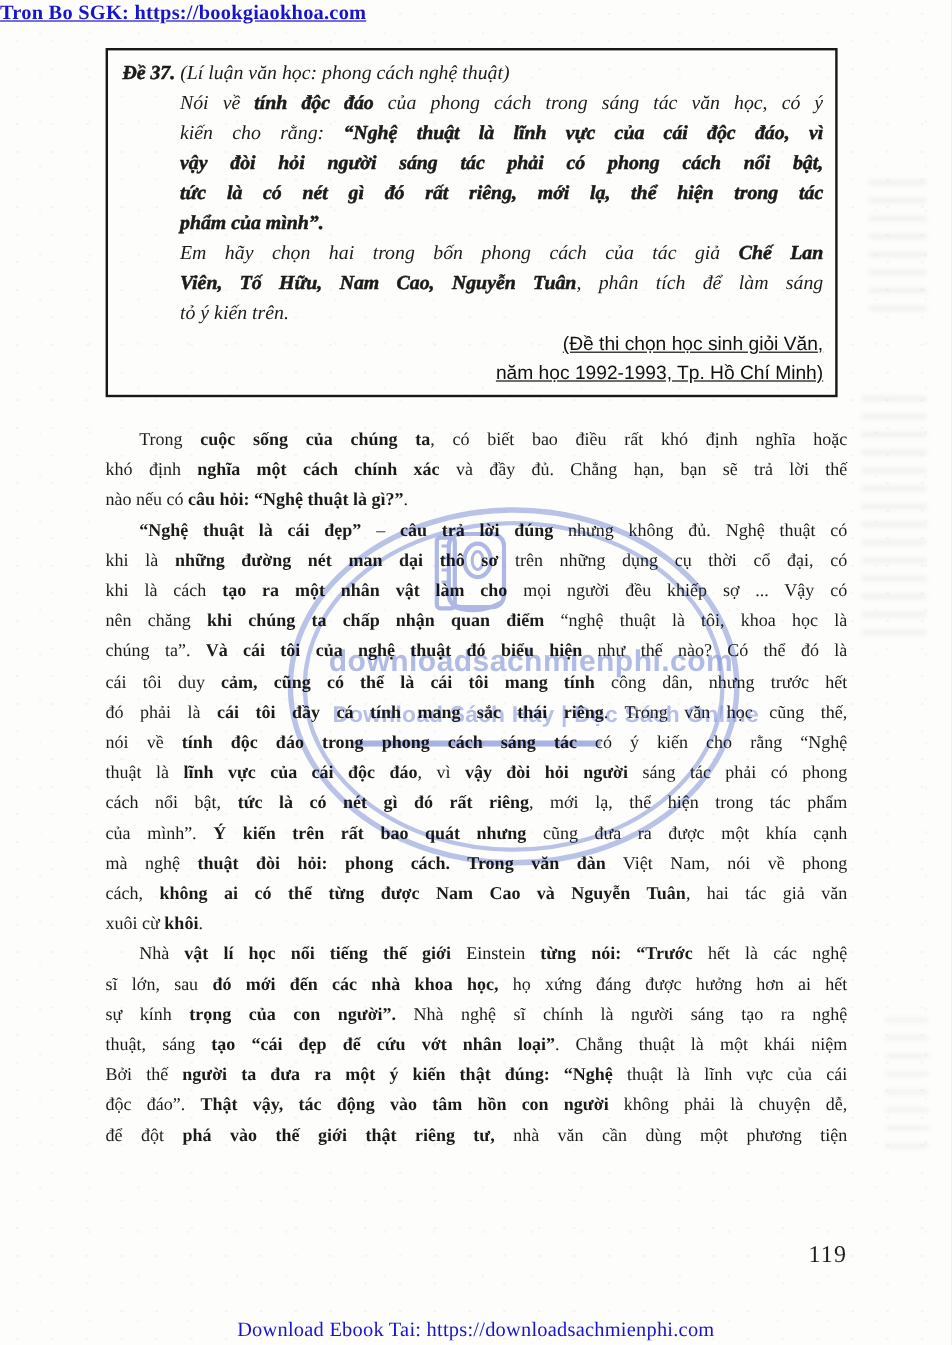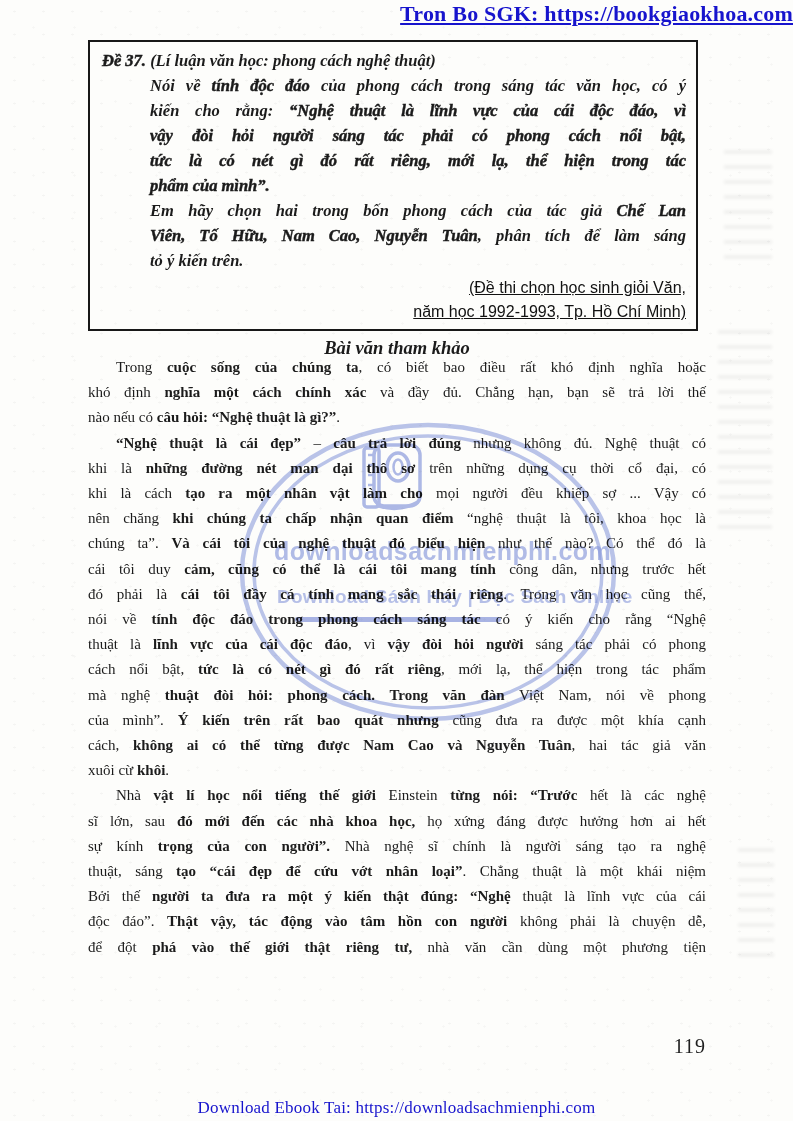--- a/index.html
+++ b/index.html
@@ -18,21 +18,21 @@
       radial-gradient(rgba(40,40,40,0.03) 1px, transparent 1.4px);
     background-size:29px 23px, 41px 37px;
     background-position:0 0, 13px 9px;
     overflow:hidden;
     font-family:"Liberation Serif","DejaVu Serif",serif;
     color:var(--ink);
   }
   
   .toplink{
     position:absolute;top:1px;left:0;width:100%;
-    text-align:right;font-size:22px;font-weight:bold;
+    text-align:left;font-size:17px;font-weight:bold;
     color:var(--link);text-decoration:underline;
     letter-spacing:0.2px;cursor:pointer;
   }
   .bottomlink{
     position:absolute;top:1098px;left:0;width:100%;
     text-align:center;font-size:17px;font-weight:normal;
     color:var(--link);letter-spacing:0.2px;cursor:pointer;
   }
   
   .pbox{
@@ -45,21 +45,21 @@
   }
   .pbox .attr{
     font-family:"Liberation Sans","DejaVu Sans",sans-serif;
     font-style:normal;font-weight:normal;
     font-size:16px;line-height:24px;
     text-align:right;margin-top:3px;color:#111;text-decoration:underline;
   }
   .bline{white-space:normal;}
   .bline.ind{margin-left:48px;}
   .bline.just{text-align:justify;text-align-last:justify;}
-  .pbox .s-b{font-weight:bold;font-style:italic;margin-top:44px;}
+  .pbox .s-b{font-weight:normal;font-style:italic;margin-top:44px;}
   .pbox .s-x{font-weight:bold;font-style:italic;-webkit-text-stroke:0.45px currentColor;}
   
   .essay-title{
     position:absolute;left:88px;top:338px;width:618px;margin:0;
     text-align:center;font-size:18.5px;font-weight:bold;font-style:italic;
   }
   .ebody{
     position:absolute;left:88px;top:355px;width:618px;
     font-size:15px;line-height:25.2px;
   }
@@ -117,41 +117,40 @@
         <div class="bline ind just"><span class="s-b">Em hãy chọn hai trong bốn phong cách của tác giả </span><span class="s-x">Chế Lan</span></div>
         <div class="bline ind just"><span class="s-x">Viên, Tố Hữu, Nam Cao, Nguyễn Tuân</span><span class="s-b">, phân tích để làm sáng</span></div>
         <div class="bline ind"><span class="s-b">tỏ ý kiến trên.</span></div>
       </div>
     <div class="attr">
       <div>(Đề thi chọn học sinh giỏi Văn,</div>
       <div>năm học 1992-1993, Tp. Hồ Chí Minh)</div>
     </div>
   </div>
 
-  <h3 class="essay-title">Bài văn tham khảo</h3>
 
   <div class="ebody">
       <div>
         <div class="eline findent just"><span class="s-n">Trong </span><span class="s-b">cuộc sống của chúng ta</span><span class="s-n">, có biết bao điều rất khó định nghĩa hoặc</span></div>
         <div class="eline just"><span class="s-n">khó định </span><span class="s-b">nghĩa một cách chính xác</span><span class="s-n"> và đầy đủ. Chẳng hạn, bạn sẽ trả lời thế</span></div>
         <div class="eline"><span class="s-n">nào nếu có </span><span class="s-b">câu hỏi: “Nghệ thuật là gì?”</span><span class="s-n">.</span></div>
       </div>
       <div>
         <div class="eline findent just"><span class="s-b">“Nghệ thuật là cái đẹp”</span><span class="s-n"> – </span><span class="s-b">câu trả lời đúng</span><span class="s-n"> nhưng không đủ. Nghệ thuật có</span></div>
         <div class="eline just"><span class="s-n">khi là </span><span class="s-b">những đường nét man dại thô sơ</span><span class="s-n"> trên những dụng cụ thời cổ đại, có</span></div>
         <div class="eline just"><span class="s-n">khi là cách </span><span class="s-b">tạo ra một nhân vật làm cho</span><span class="s-n"> mọi người đều khiếp sợ ... Vậy có</span></div>
         <div class="eline just"><span class="s-n">nên chăng </span><span class="s-b">khi chúng ta chấp nhận quan điểm</span><span class="s-n"> “nghệ thuật là tôi, khoa học là</span></div>
         <div class="eline just"><span class="s-n">chúng ta”. </span><span class="s-b">Và cái tôi của nghệ thuật đó biểu hiện</span><span class="s-n"> như thế nào? Có thể đó là</span></div>
         <div class="eline just"><span class="s-n">cái tôi duy </span><span class="s-b">cảm, cũng có thể là cái tôi mang tính</span><span class="s-n"> công dân, nhưng trước hết</span></div>
         <div class="eline just"><span class="s-n">đó phải là </span><span class="s-b">cái tôi đầy cá tính mang sắc thái riêng</span><span class="s-n">. Trong văn học cũng thế,</span></div>
         <div class="eline just"><span class="s-n">nói về </span><span class="s-b">tính độc đáo trong phong cách sáng tác</span><span class="s-n"> có ý kiến cho rằng “Nghệ</span></div>
         <div class="eline just"><span class="s-n">thuật là </span><span class="s-b">lĩnh vực của cái độc đáo</span><span class="s-n">, vì </span><span class="s-b">vậy đòi hỏi người</span><span class="s-n"> sáng tác phải có phong</span></div>
         <div class="eline just"><span class="s-n">cách nổi bật, </span><span class="s-b">tức là có nét gì đó rất riêng</span><span class="s-n">, mới lạ, thể hiện trong tác phẩm</span></div>
+        <div class="eline just"><span class="s-n">của mình”. </span><span class="s-b">Ý kiến trên rất bao quát nhưng</span><span class="s-n"> cũng đưa ra được một khía cạnh</span></div>
         <div class="eline just"><span class="s-n">mà nghệ </span><span class="s-b">thuật đòi hỏi: phong cách. Trong văn đàn</span><span class="s-n"> Việt Nam, nói về phong</span></div>
-        <div class="eline just"><span class="s-n">của mình”. </span><span class="s-b">Ý kiến trên rất bao quát nhưng</span><span class="s-n"> cũng đưa ra được một khía cạnh</span></div>
         <div class="eline just"><span class="s-n">cách, </span><span class="s-b">không ai có thể từng được Nam Cao và Nguyễn Tuân</span><span class="s-n">, hai tác giả văn</span></div>
         <div class="eline"><span class="s-n">xuôi cừ </span><span class="s-b">khôi</span><span class="s-n">.</span></div>
       </div>
       <div>
         <div class="eline findent just"><span class="s-n">Nhà </span><span class="s-b">vật lí học nổi tiếng thế giới</span><span class="s-n"> Einstein </span><span class="s-b">từng nói: “Trước</span><span class="s-n"> hết là các nghệ</span></div>
         <div class="eline just"><span class="s-n">sĩ lớn, sau </span><span class="s-b">đó mới đến các nhà khoa học,</span><span class="s-n"> họ xứng đáng được hưởng hơn ai hết</span></div>
         <div class="eline just"><span class="s-n">sự kính </span><span class="s-b">trọng của con người”.</span><span class="s-n"> Nhà nghệ sĩ chính là người sáng tạo ra nghệ</span></div>
         <div class="eline just"><span class="s-n">thuật, sáng </span><span class="s-b">tạo “cái đẹp để cứu vớt nhân loại”</span><span class="s-n">. Chẳng thuật là một khái niệm</span></div>
         <div class="eline just"><span class="s-n">Bởi thế </span><span class="s-b">người ta đưa ra một ý kiến thật đúng: “Nghệ</span><span class="s-n"> thuật là lĩnh vực của cái</span></div>
         <div class="eline just"><span class="s-n">độc đáo”. </span><span class="s-b">Thật vậy, tác động vào tâm hồn con người</span><span class="s-n"> không phải là chuyện dễ,</span></div>

